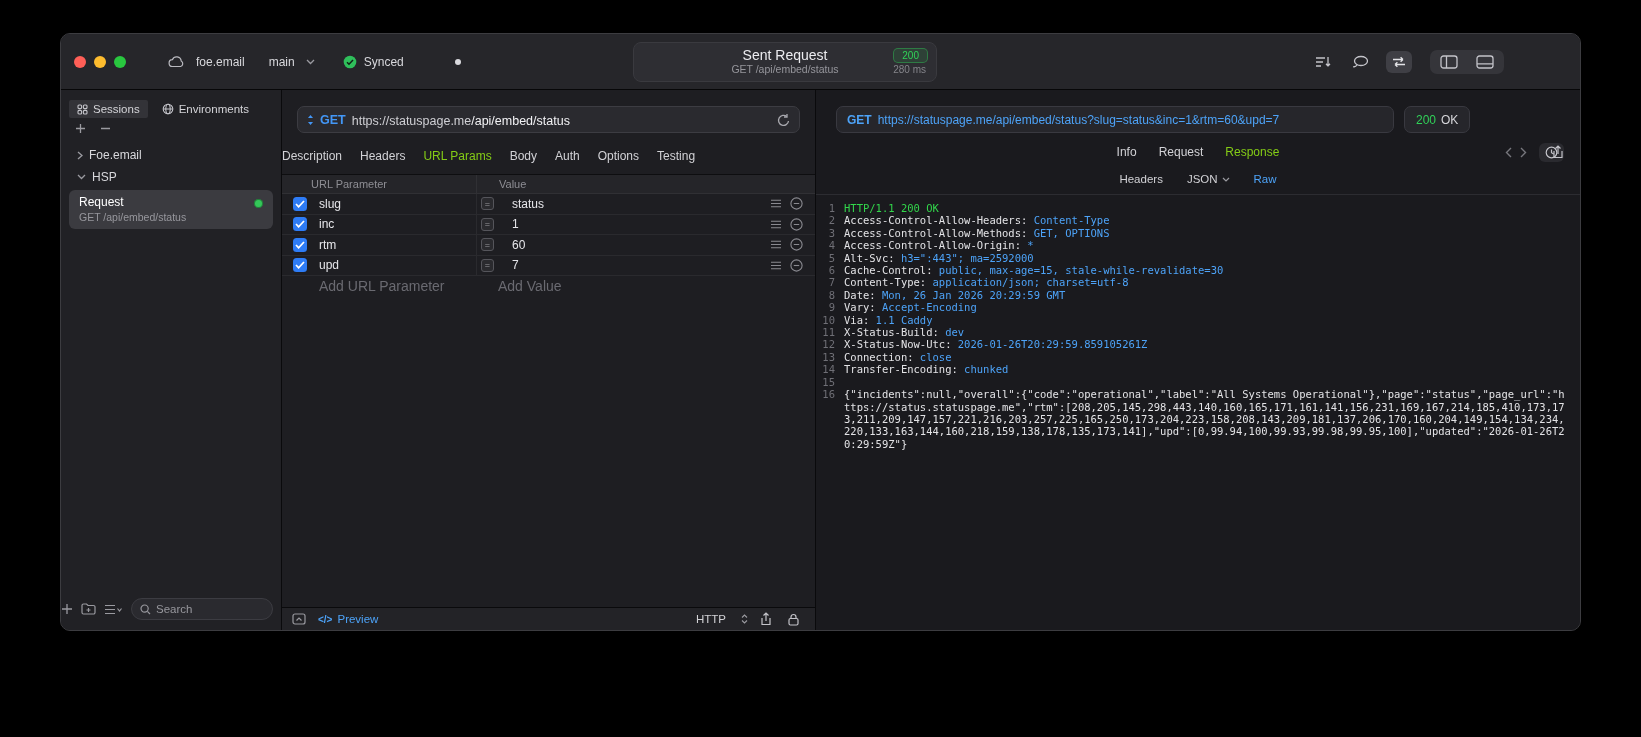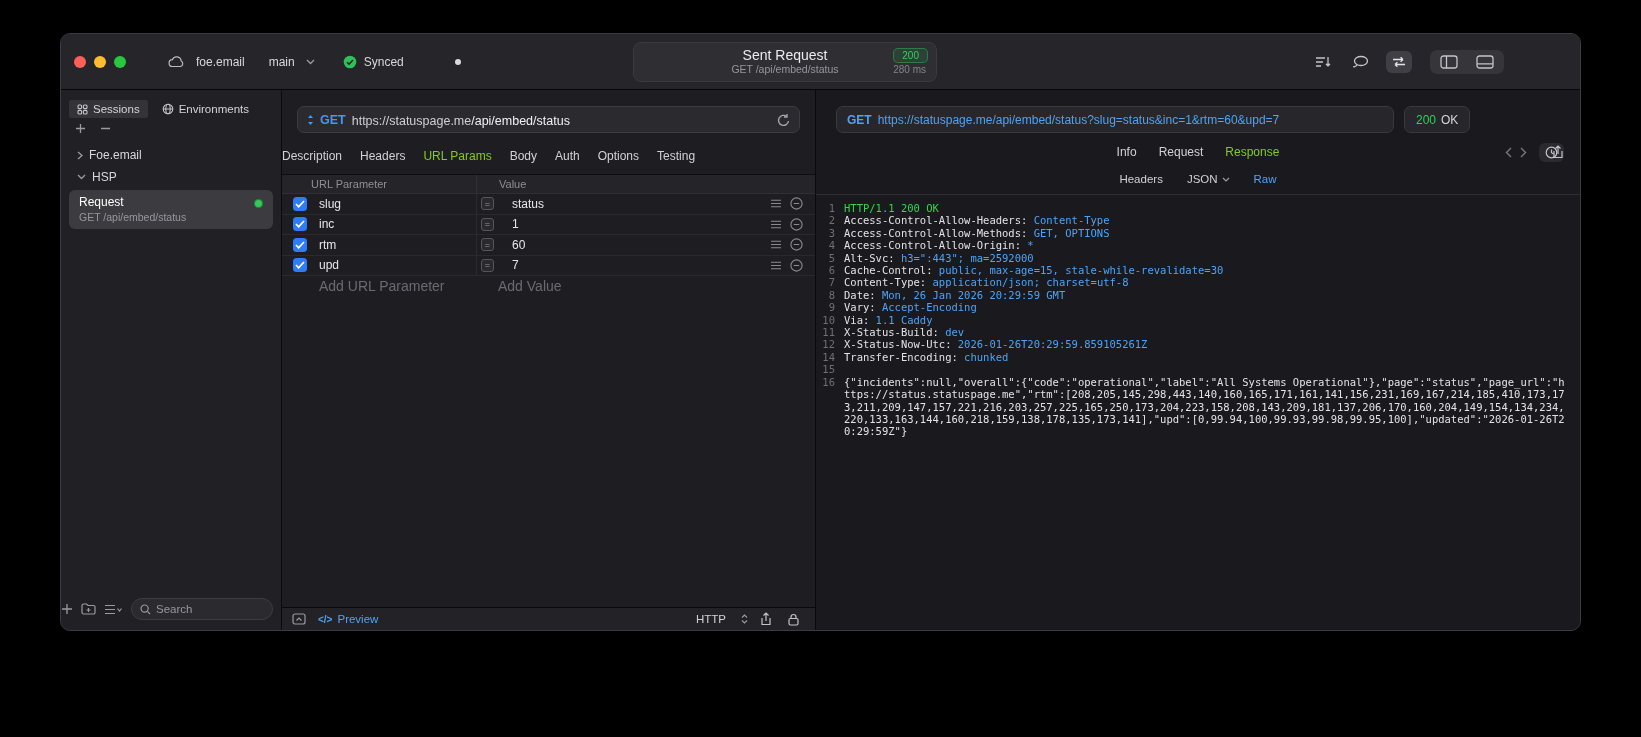--- a/index.html
+++ b/index.html
@@ -601,20 +601,24 @@
             </div>
             <div class="line">
               <span class="ln-num">11</span>
               <span class="ln-text"><span class="seg-plain">X-Status-Build: </span><span class="seg-blue">dev</span></span>
             </div>
             <div class="line">
               <span class="ln-num">12</span>
               <span class="ln-text"><span class="seg-plain">X-Status-Now-Utc: </span><span class="seg-blue">2026-01-26T20:29:59.859105261Z</span></span>
             </div>
             <div class="line">
+              <span class="ln-num">13</span>
+              <span class="ln-text"><span class="seg-plain">Connection: </span><span class="seg-blue">close</span></span>
+            </div>
+            <div class="line">
               <span class="ln-num">14</span>
               <span class="ln-text"><span class="seg-plain">Transfer-Encoding: </span><span class="seg-blue">chunked</span></span>
             </div>
             <div class="line">
               <span class="ln-num">15</span>
               <span class="ln-text"></span>
             </div>
             <div class="line">
               <span class="ln-num">16</span>
               <span class="ln-text"><span class="seg-plain">{"incidents":null,"overall":{"code":"operational","label":"All Systems Operational"},"page":"status","page_url":"https://status.statuspage.me","rtm":[208,205,145,298,443,140,160,165,171,161,141,156,231,169,167,214,185,410,173,173,211,209,147,157,221,216,203,257,225,165,250,173,204,223,158,208,143,209,181,137,206,170,160,204,149,154,134,234,220,133,163,144,160,218,159,138,178,135,173,141],"upd":[0,99.94,100,99.93,99.98,99.95,100],"updated":"2026-01-26T20:29:59Z"}</span></span>

